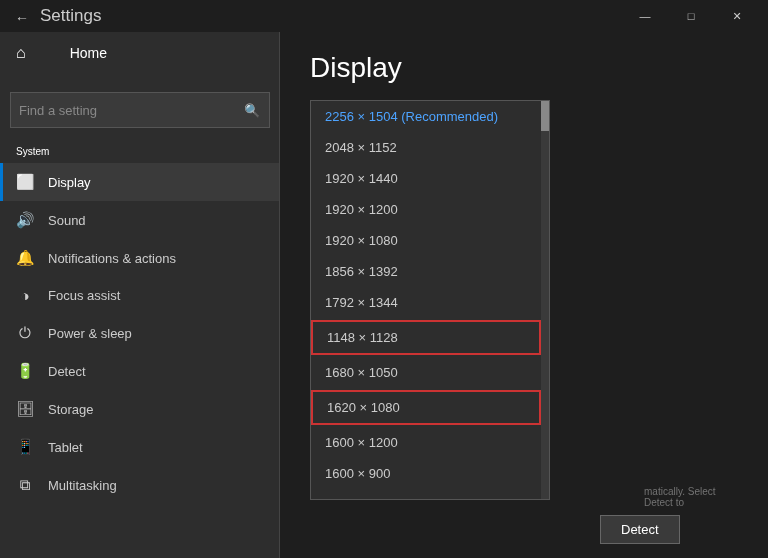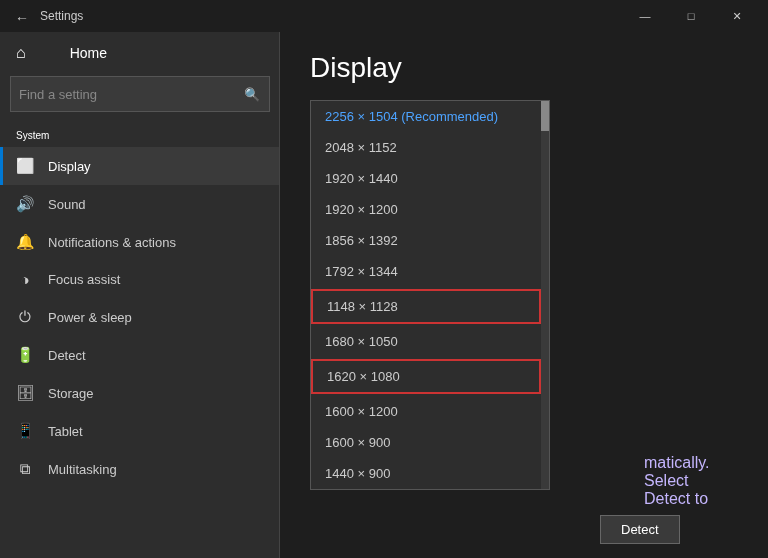--- a/index.html
+++ b/index.html
@@ -27,21 +27,21 @@
       width: 28px;
       height: 28px;
       display: flex;
       align-items: center;
       justify-content: center;
       cursor: pointer;
       color: #cccccc;
       font-size: 14px;
     }
     .titlebar-title {
-      font-size: 12px;
+      font-size: 17px;
       color: #cccccc;
       margin-left: 4px;
       flex: 1;
     }
     .titlebar-controls {
       display: flex;
       gap: 0;
     }
     .titlebar-btn {
       width: 46px;
@@ -80,21 +80,21 @@
       color: #ffffff;
     }
     .sidebar-home-icon {
       font-size: 16px;
     }
     .sidebar-home-label {
       font-size: 14px;
       margin-left: 32px;
     }
     .search-box {
-      margin: 2px 10px 10px 10px;
+      margin: 18px 10px 10px 10px;
       background: #3a3a3a;
       border: 1px solid #555;
       display: flex;
       align-items: center;
       padding: 4px 8px;
       height: 36px;
     }
     .search-input {
       background: transparent;
       border: none;
@@ -199,22 +199,22 @@
       background: #888;
       margin-top: 0;
     }
 
     
     .bottom-text {
       position: absolute;
       bottom: 50px;
       right: 30px;
       left: 320px;
-      color: #c4b5fd;
-      font-size: 16px;
+      color: #737373;
+      font-size: 10px;
       padding-left: 44px;
     }
 
     
     .detect-btn {
       position: absolute;
       bottom: 14px;
       left: 320px;
       background: #3a3a3a;
       color: #ffffff;
@@ -304,20 +304,21 @@
     <div class="page-title">Display</div>
 
     <div class="dropdown-container">
       <div class="dropdown-list">
         <div class="dropdown-scrollbar-wrap">
           <div class="dropdown-items">
             <div class="dropdown-item recommended">2256 × 1504 (Recommended)</div>
             <div class="dropdown-item">2048 × 1152</div>
             <div class="dropdown-item">1920 × 1440</div>
             <div class="dropdown-item">1920 × 1200</div>
+            <div class="dropdown-item">1920 × 1080</div>
             <div class="dropdown-item">1856 × 1392</div>
             <div class="dropdown-item">1792 × 1344</div>
             <div class="dropdown-item highlighted">1148 × 1128</div>
             <div class="dropdown-item">1680 × 1050</div>
             <div class="dropdown-item highlighted">1620 × 1080</div>
             <div class="dropdown-item">1600 × 1200</div>
             <div class="dropdown-item">1600 × 900</div>
             <div class="dropdown-item">1440 × 900</div>
 
           </div>

